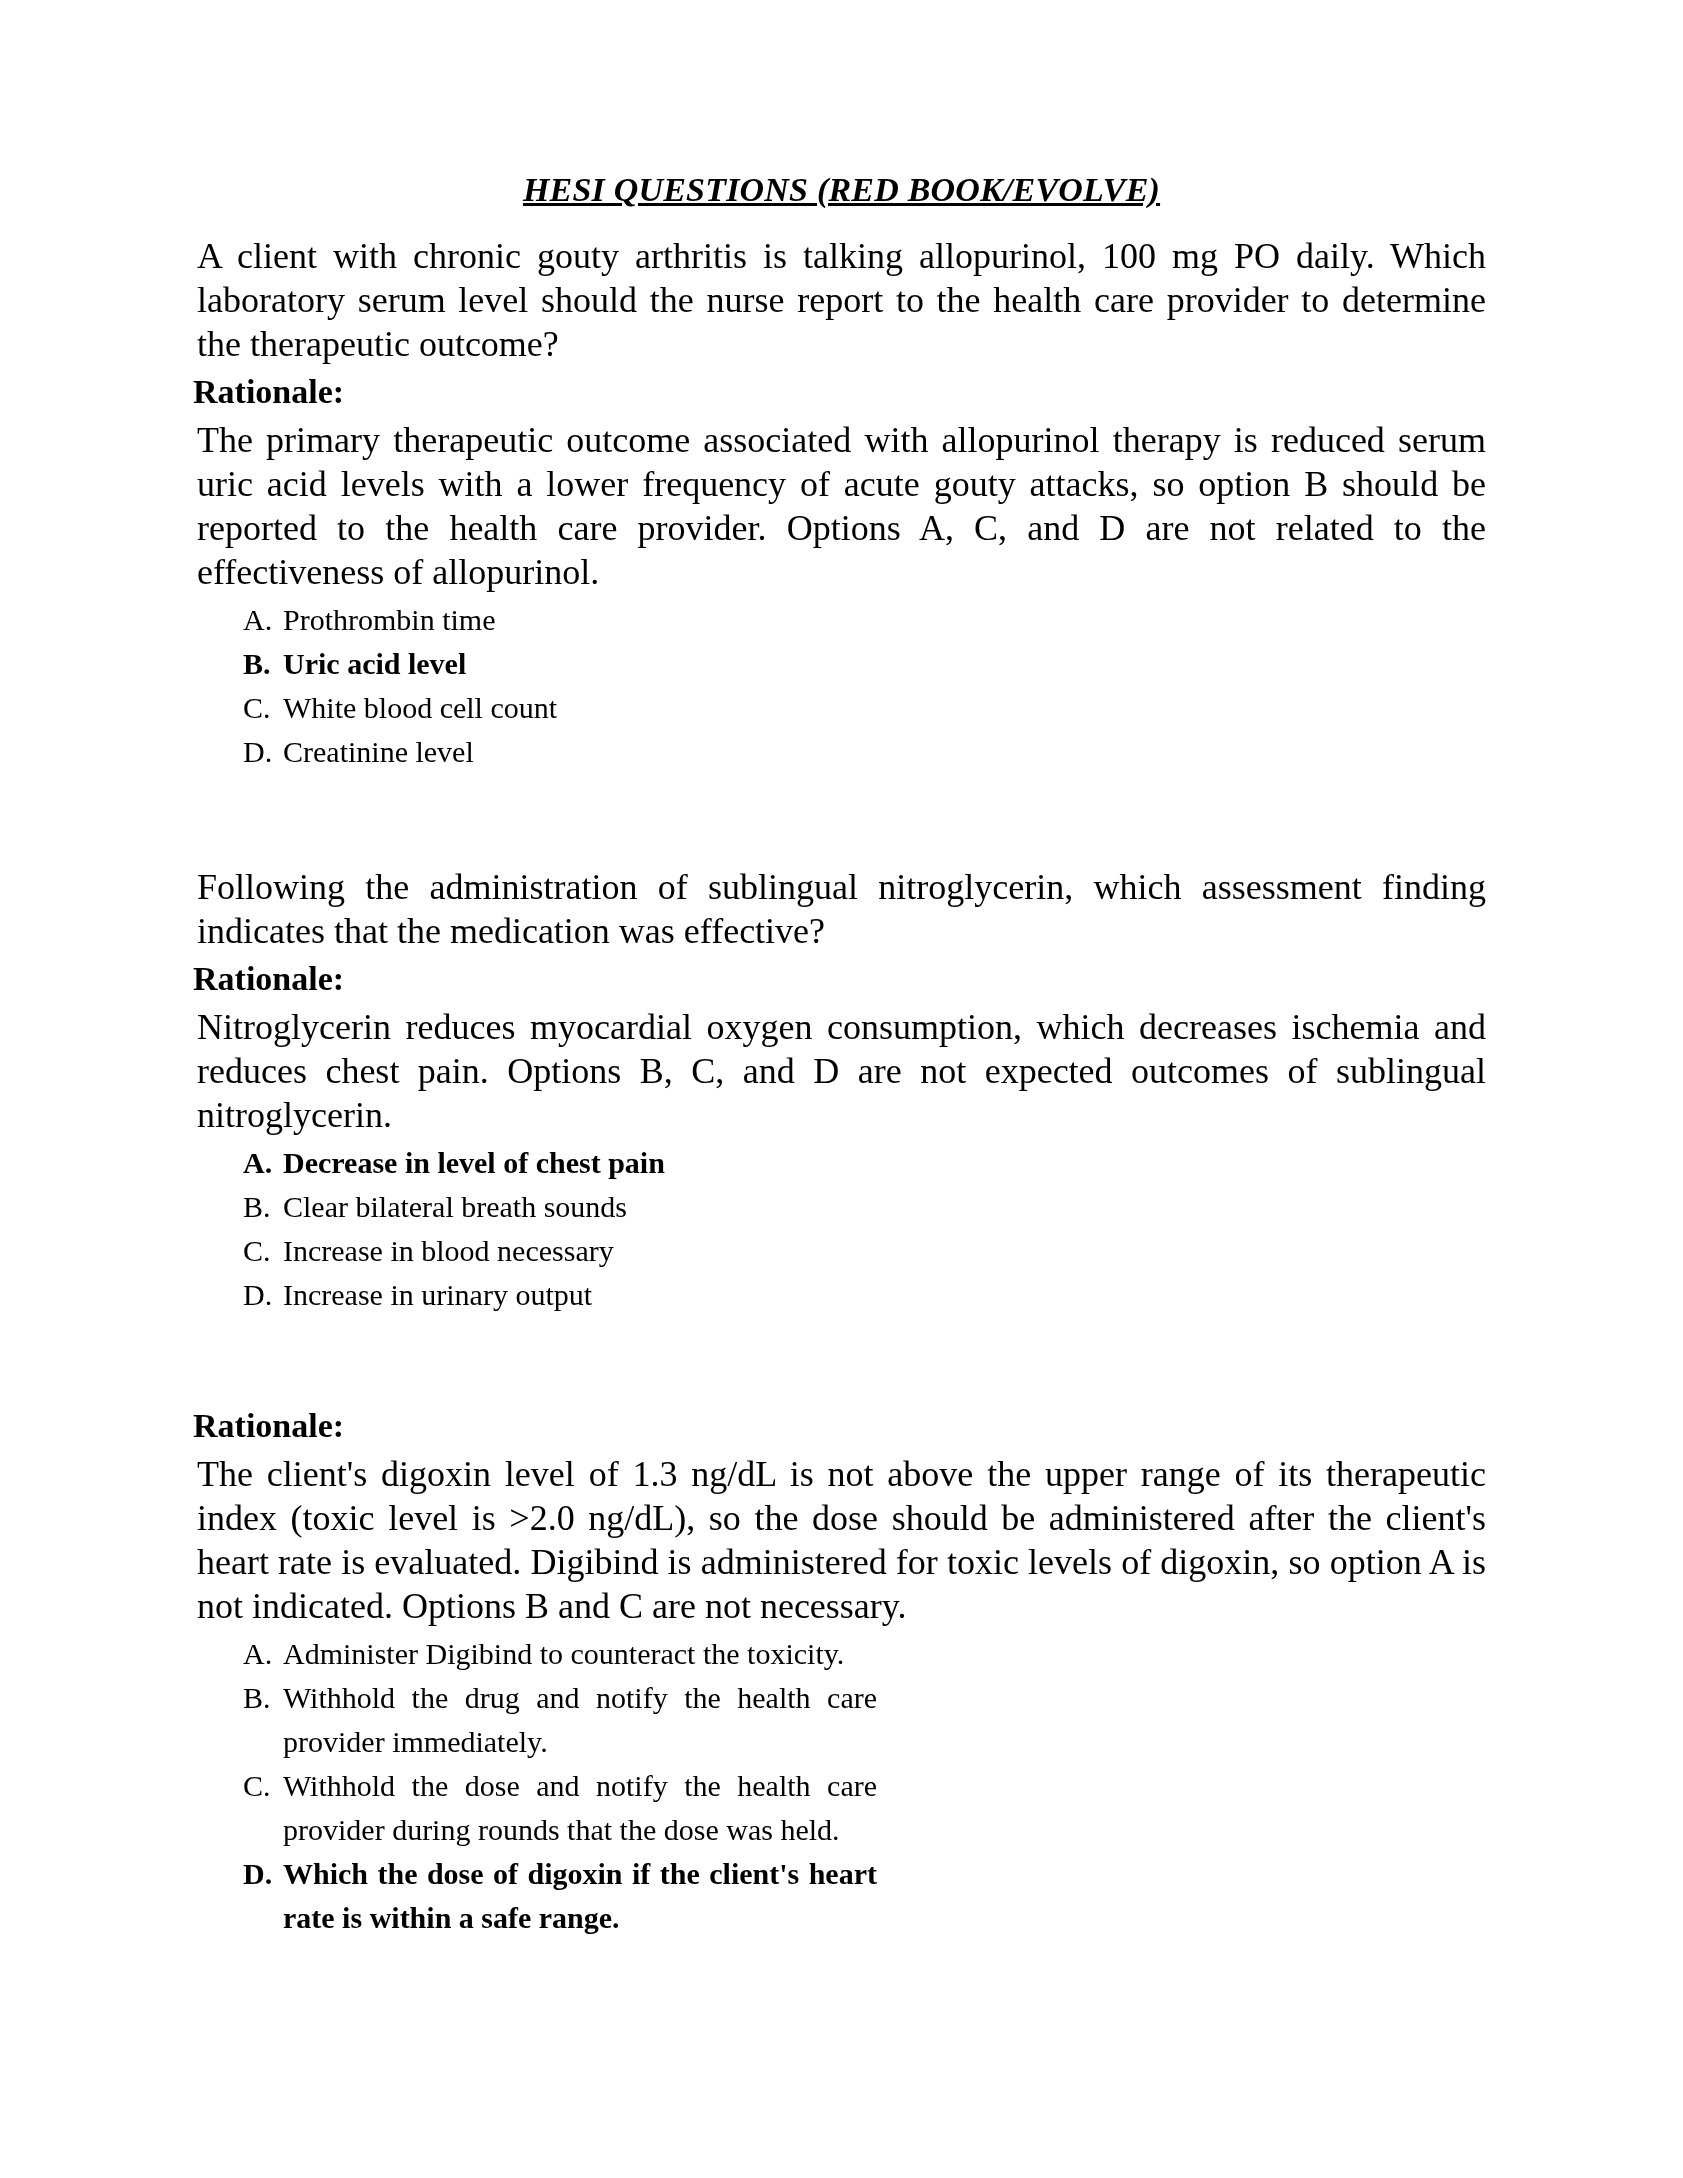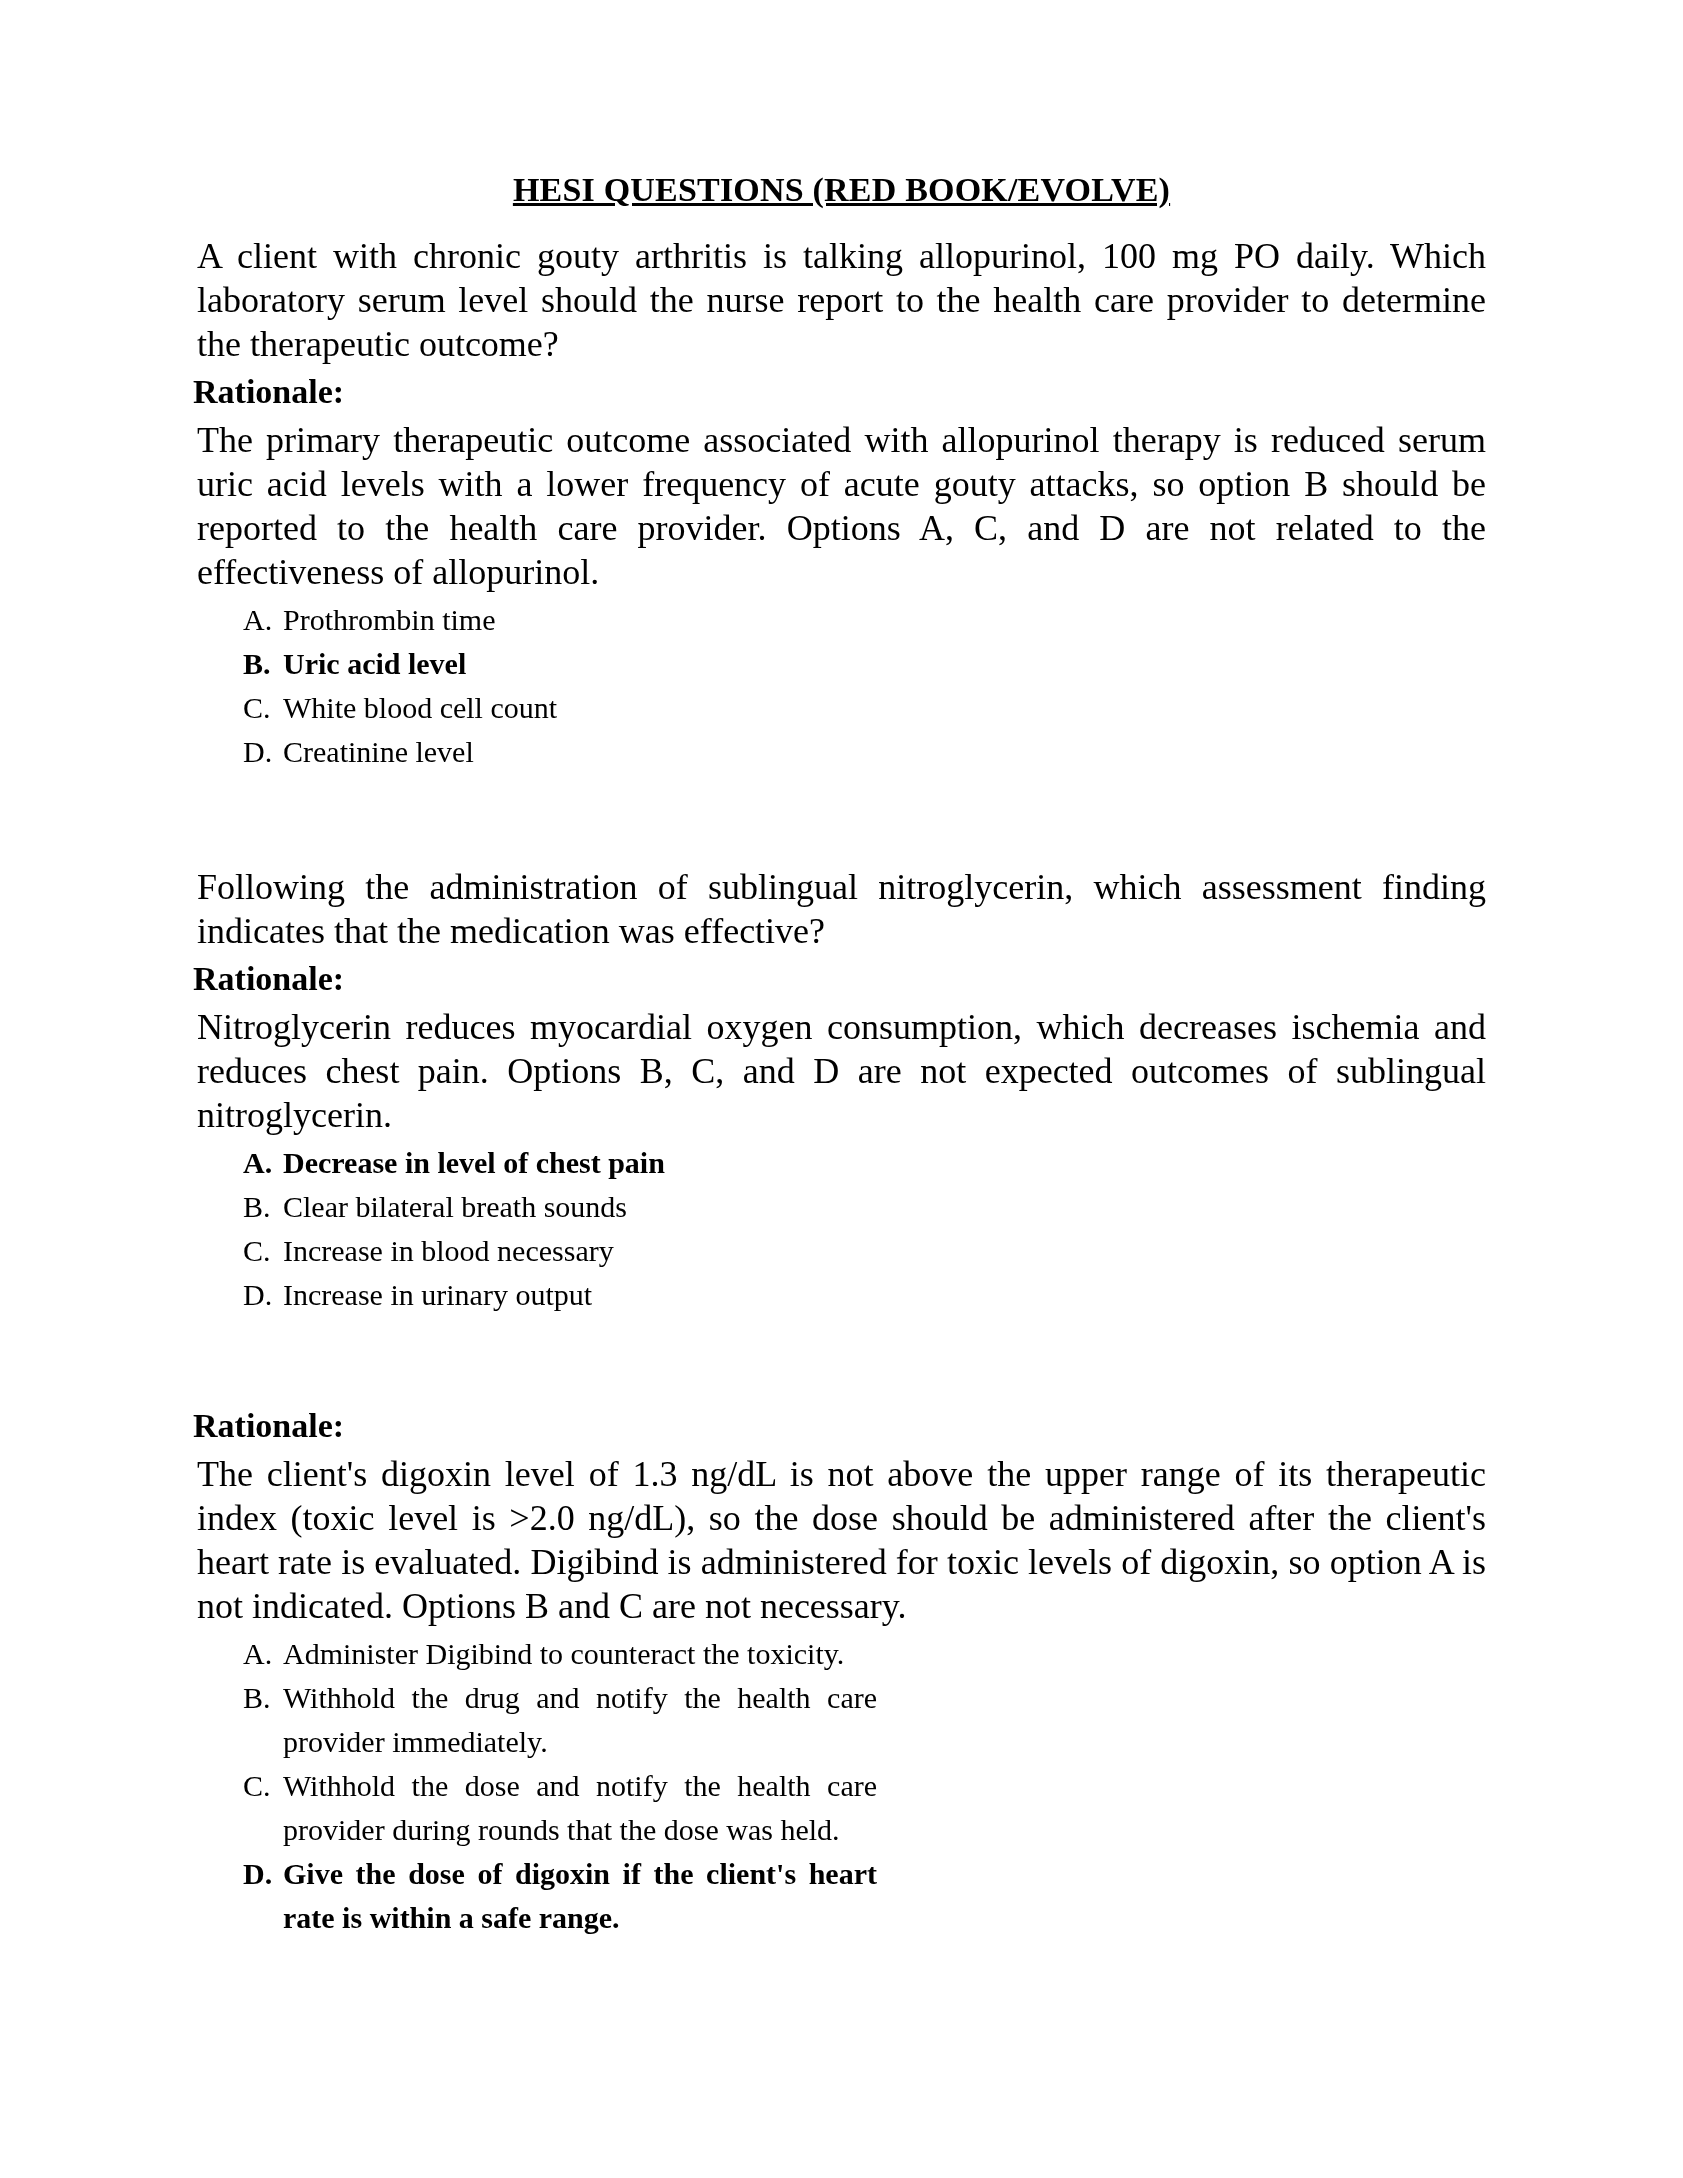--- a/index.html
+++ b/index.html
@@ -24,20 +24,21 @@
   }
   .content {
     position: absolute;
     left: 193px;
     top: 168px;
     width: 1297px;
   }
   .doc-title {
     text-align: center;
     font-weight: bold;
+    font-style: italic;
     text-decoration: underline;
     font-size: 34px;
     line-height: 44px;
     margin: 0 0 22px 0;
     letter-spacing: 0.2px;
   }
   .block {
     margin: 0 0 0 0;
   }
   .para {
@@ -156,20 +157,20 @@
         <li>
           <span class="marker">B.</span>
           <span class="opt-text">Withhold the drug and notify the health care provider immediately.</span>
         </li>
         <li>
           <span class="marker">C.</span>
           <span class="opt-text">Withhold the dose and notify the health care provider during rounds that the dose was held.</span>
         </li>
         <li class="correct">
           <span class="marker">D.</span>
-          <span class="opt-text">Give the dose of digoxin if the client's heart rate is within a safe range.</span>
+          <span class="opt-text">Which the dose of digoxin if the client's heart rate is within a safe range.</span>
         </li>
       </ol>
     </div>
 
   </div>
 </div>
 
 
 </body></html>

